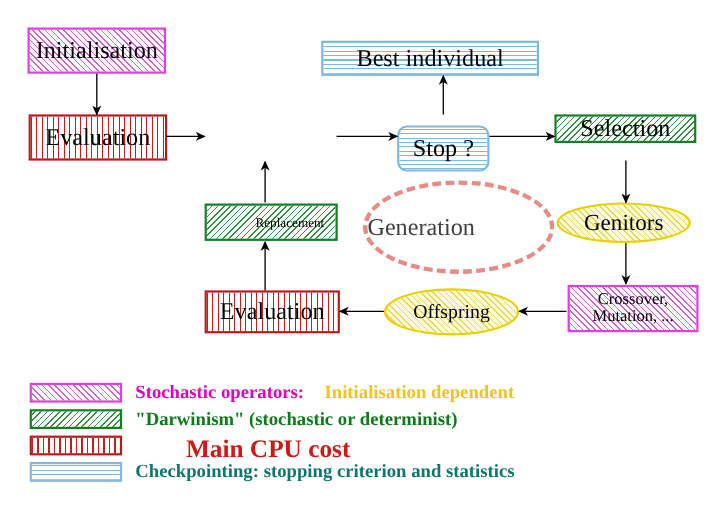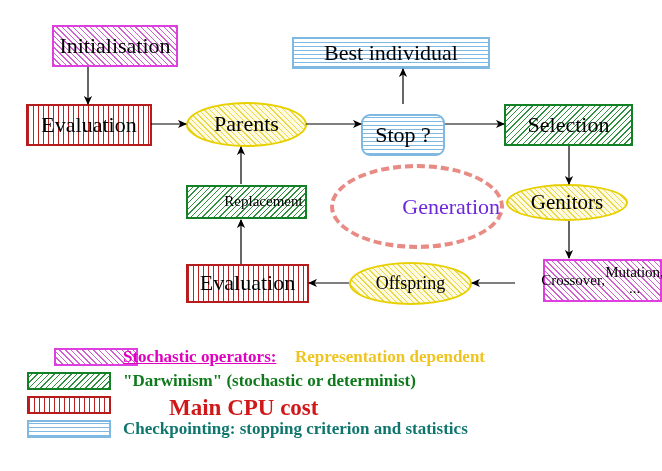--- a/index.html
+++ b/index.html
@@ -11,21 +11,20 @@
   .node{position:absolute;box-sizing:border-box;display:flex;
         align-items:center;justify-content:center;text-align:center;
         color:#000;line-height:1.03;}
 
   
   .h-magenta{
     background-color:#fff;
     background-image:repeating-linear-gradient(45deg,
        #d060d0 0px,#d060d0 1px,rgba(255,255,255,0) 1px,rgba(255,255,255,0) 4px);
     border:2px solid #e03fe0;
-    margin-left:27px;
   }
   .h-green{
     background-color:#fff;
     background-image:repeating-linear-gradient(-45deg,
        #2f8f3f 0px,#2f8f3f 1px,rgba(255,255,255,0) 1px,rgba(255,255,255,0) 4px);
     border:2px solid #128024;
   }
   .h-red{
     background-color:#fff;
     background-image:repeating-linear-gradient(90deg,
@@ -46,28 +45,28 @@
   }
   .ellipse{border-radius:50%;}
   .rounded{border-radius:9px;}
 
   .label{position:relative;z-index:2;}
   .label.two-line{line-height:1.05;}
 
   
   #generation{
     position:absolute;border:4px dashed #e88b84;border-radius:50%;
-    display:flex;align-items:center;justify-content:flex-end;
-    color:#6d28d9;background:transparent;
+    display:flex;align-items:center;justify-content:flex-start;
+    color:#404040;background:transparent;
   }
 
   
   .legend-swatch{position:absolute;box-sizing:border-box;}
   .legend-text{position:absolute;white-space:nowrap;font-weight:bold;}
-  .lt-magenta{color:#e000c0;text-decoration:underline;}
+  .lt-magenta{color:#e000c0;}
   .lt-gold{color:#f0c420;}
   .lt-green{color:#0f7a1c;}
   .lt-red{color:#d01818;}
   .lt-blue{color:#0f766e;}
 
   svg#arrows{position:absolute;left:0;top:0;width:662px;height:471px;
              pointer-events:none;z-index:1;}
 </style>
 </head>
 <body>
@@ -107,64 +106,61 @@
   </svg>
 
   <div class="node h-magenta" id="initialisation" style="left:25px;top:25px;width:126px;height:42px;font-size:22px;">
     <span class="label">Initialisation</span>
   </div>
 
   <div class="node h-red" id="evaluation-top" style="left:26px;top:104px;width:126px;height:42px;font-size:22px;">
     <span class="label">Evaluation</span>
   </div>
 
-  <div class="node h-yellow ellipse" id="parents" style="left:186px;top:102px;width:121px;height:45px;font-size:22px;">
-    <span class="label">Parents</span>
-  </div>
 
   <div class="node h-blue rounded" id="stop" style="left:361px;top:114px;width:84px;height:42px;font-size:22px;">
     <span class="label">Stop ?</span>
   </div>
 
   <div class="node h-blue" id="best-individual" style="left:292px;top:37px;width:198px;height:32px;font-size:22px;">
     <span class="label">Best individual</span>
   </div>
 
-  <div class="node h-green" id="selection" style="left:504px;top:104px;width:129px;height:42px;font-size:22px;">
+  <div class="node h-green" id="selection" style="left:504px;top:104px;width:129px;height:26px;font-size:22px;">
     <span class="label">Selection</span>
   </div>
 
   <div class="node h-yellow ellipse" id="genitors" style="left:506px;top:184px;width:122px;height:37px;font-size:21px;">
     <span class="label">Genitors</span>
   </div>
 
-  <div class="node h-magenta" id="crossover" style="left:516px;top:259px;width:119px;height:43px;font-size:15px;">
+  <div class="node h-magenta" id="crossover" style="left:516px;top:259px;width:119px;height:43px;font-size:15px;flex-direction:column;">
     <span class="label two-line">Crossover,</span>
     <span class="label two-line">Mutation, ...</span>
   </div>
 
   <div class="node h-yellow ellipse" id="offspring" style="left:349px;top:262px;width:123px;height:43px;font-size:18px;">
     <span class="label">Offspring</span>
   </div>
 
   <div class="node h-red" id="evaluation-bottom" style="left:186px;top:264px;width:123px;height:39px;font-size:22px;">
     <span class="label">Evaluation</span>
   </div>
 
-  <div class="node h-green" id="replacement" style="left:186px;top:185px;width:121px;height:34px;font-size:15px;padding-left:34px;">
+  <div class="node h-green" id="replacement" style="left:186px;top:185px;width:121px;height:34px;font-size:12px;padding-left:34px;">
     <span class="label">Replacement</span>
   </div>
 
   <div id="generation" style="left:330px;top:164px;width:166px;height:77px;font-size:22px;">
     <span class="label">Generation</span>
   </div>
 
   <div class="legend-swatch h-magenta" style="left:27px;top:348px;width:84px;height:18px;"></div>
   <div class="legend-text lt-magenta" style="left:123px;top:347px;font-size:17px;">Stochastic operators:</div>
-  <div class="legend-text lt-gold" style="left:295px;top:347px;font-size:17px;">Representation dependent</div>
+  <div class="legend-text lt-gold" style="left:295px;top:347px;font-size:17px;">Initialisation dependent</div>
 
   <div class="legend-swatch h-green" style="left:27px;top:372px;width:84px;height:18px;"></div>
   <div class="legend-text lt-green" style="left:123px;top:371px;font-size:17px;">"Darwinism" (stochastic or determinist)</div>
 
   <div class="legend-swatch h-red" style="left:27px;top:396px;width:84px;height:18px;"></div>
   <div class="legend-text lt-red" style="left:123px;top:395px;font-size:23px;margin-left:46px;">Main CPU cost</div>
 
   <div class="legend-swatch h-blue" style="left:27px;top:420px;width:84px;height:18px;"></div>
   <div class="legend-text lt-blue" style="left:123px;top:419px;font-size:17px;">Checkpointing: stopping criterion and statistics</div>
 

